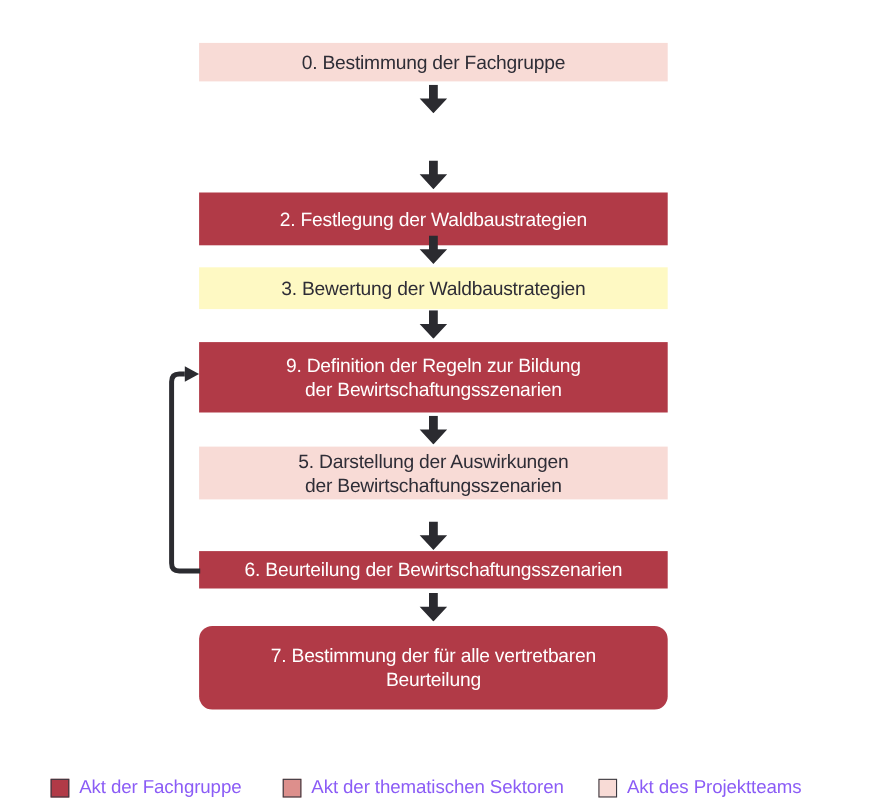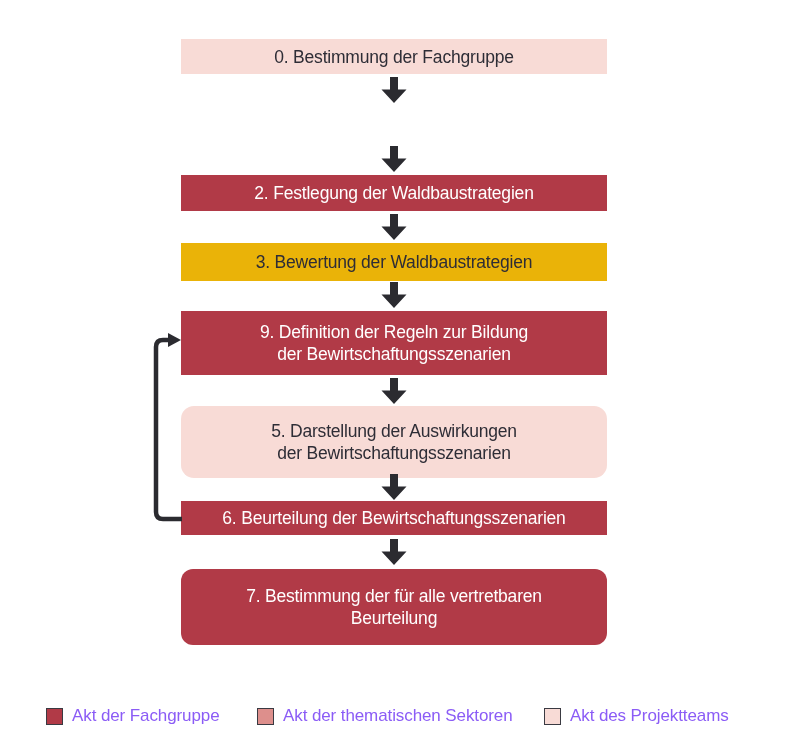--- a/index.html
+++ b/index.html
@@ -17,29 +17,29 @@
     position: absolute;
     left: 181px; width: 426px;
     display: flex; flex-direction: column;
     align-items: center; justify-content: center;
     text-align: center;
     font-size: 17.5px;
     letter-spacing: -0.2px;
     line-height: 22px;
   }
   .bg-dark  { background: #b13a47; color: #ffffff; }
-  .bg-med   { background: #eab308; color: #2e2d36; }
+  .bg-med   { background: #fef9c3; color: #2e2d36; }
   .bg-light { background: #f8dbd6; color: #2e2d36; }
 
   .s0 { top: 23px;  height: 35px; }
   .s1 { top: 91px;  height: 35px; }
-  .s2 { top: 159px; height: 36px; }
+  .s2 { top: 159px; height: 48px; }
   .s3 { top: 227px; height: 38px; }
   .s4 { top: 295px; height: 64px; }
-  .s5 { top: 390px; height: 72px; border-radius: 13px; }
+  .s5 { top: 390px; height: 48px; }
   .s6 { top: 485px; height: 34px; }
   .s7 { top: 553px; height: 76px; border-radius: 12px; }
 
   
   .arrow-down {
     position: absolute;
     left: 381px; width: 26px; height: 26px;
   }
   .a0 { top: 61px; }
   .a1 { top: 130px; }

